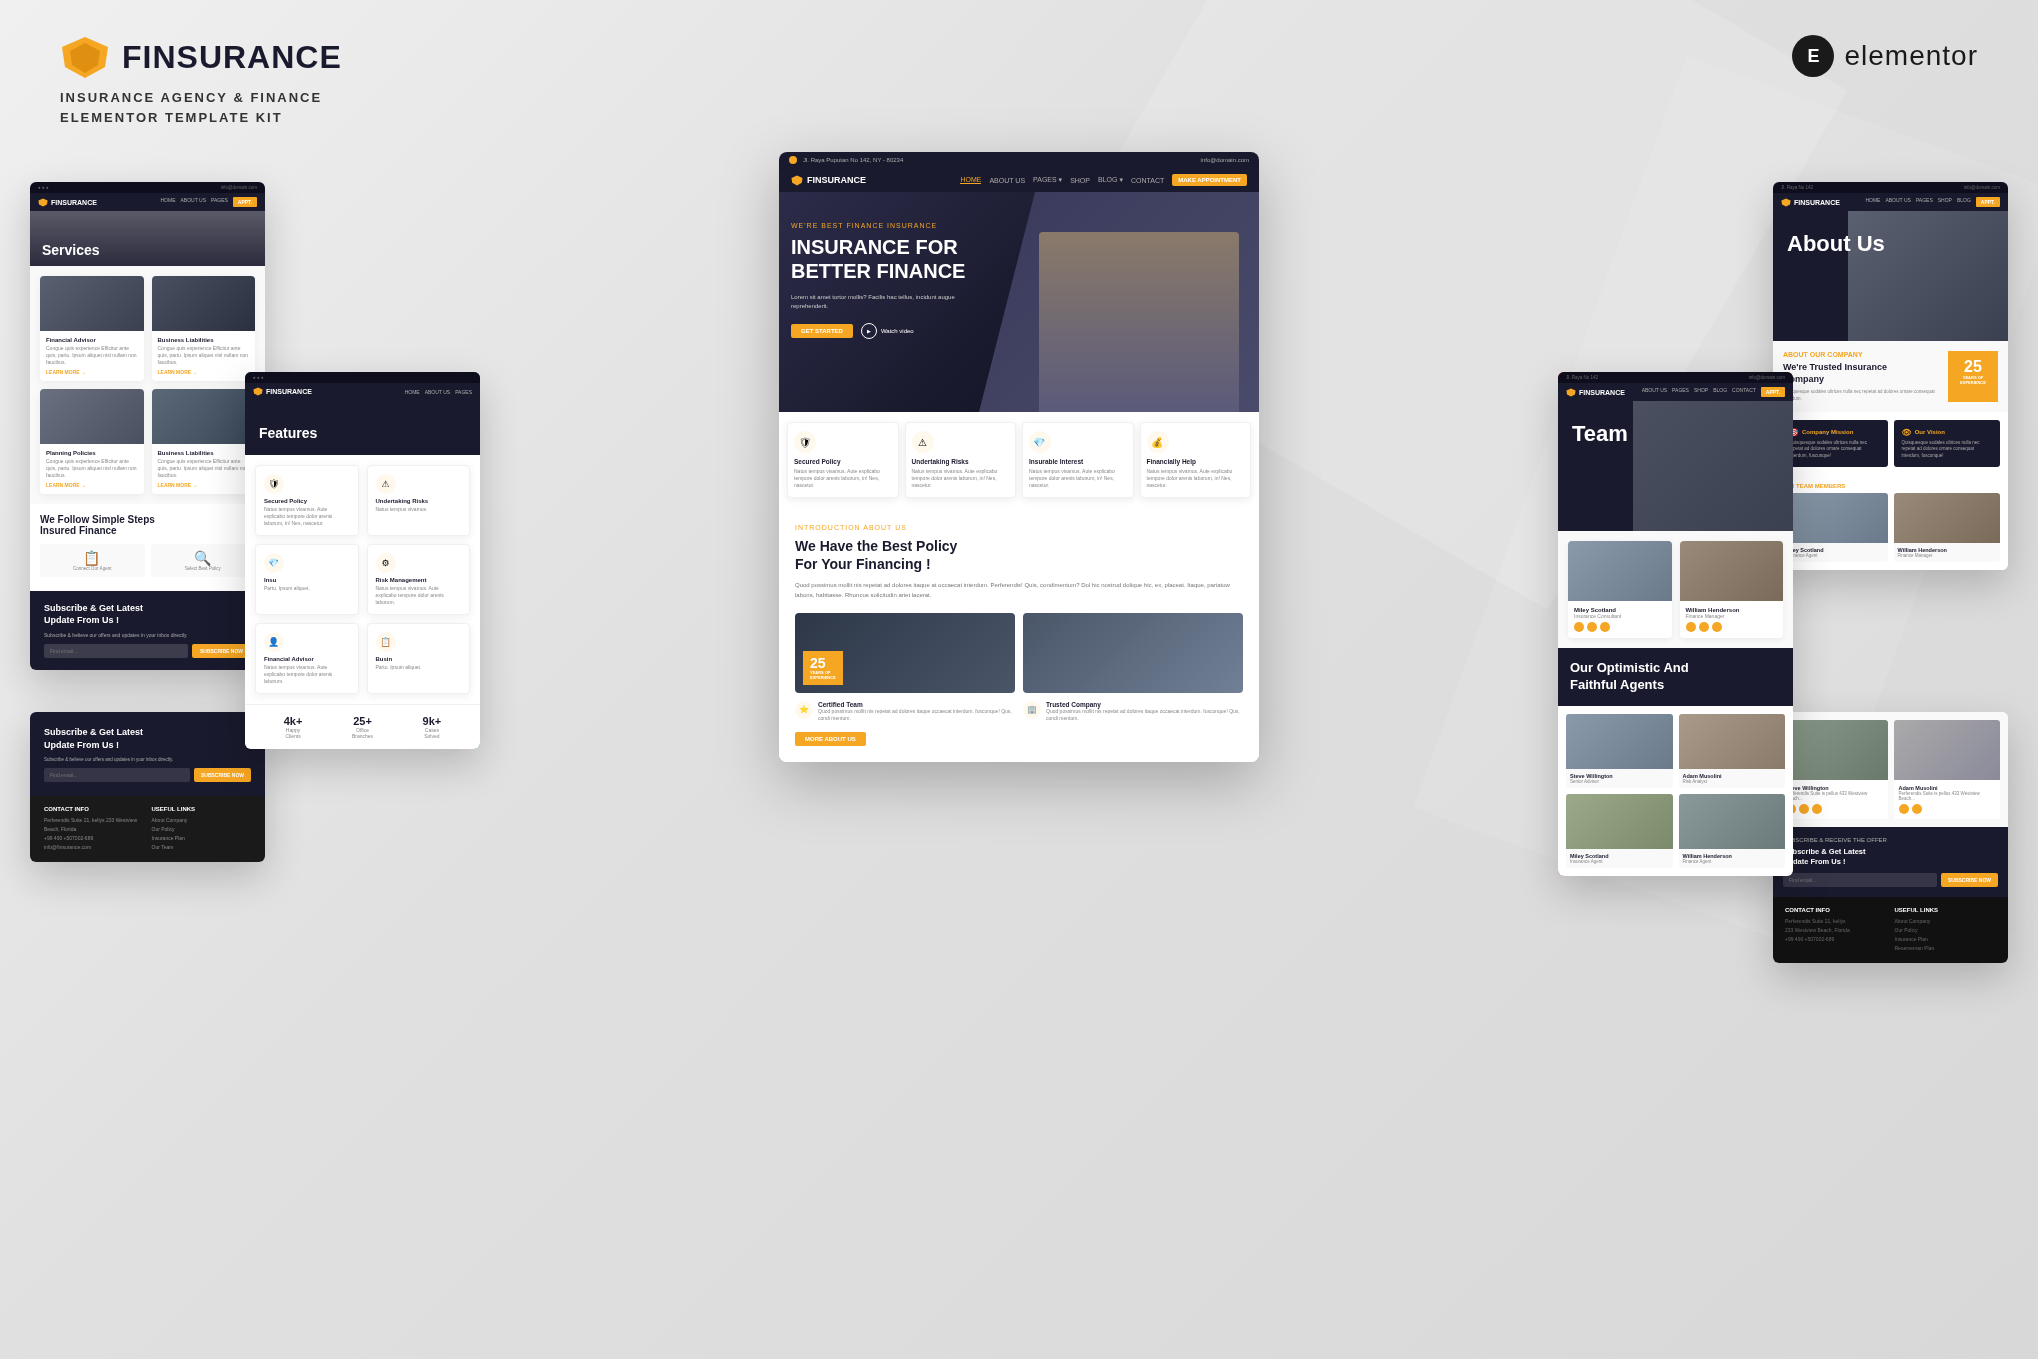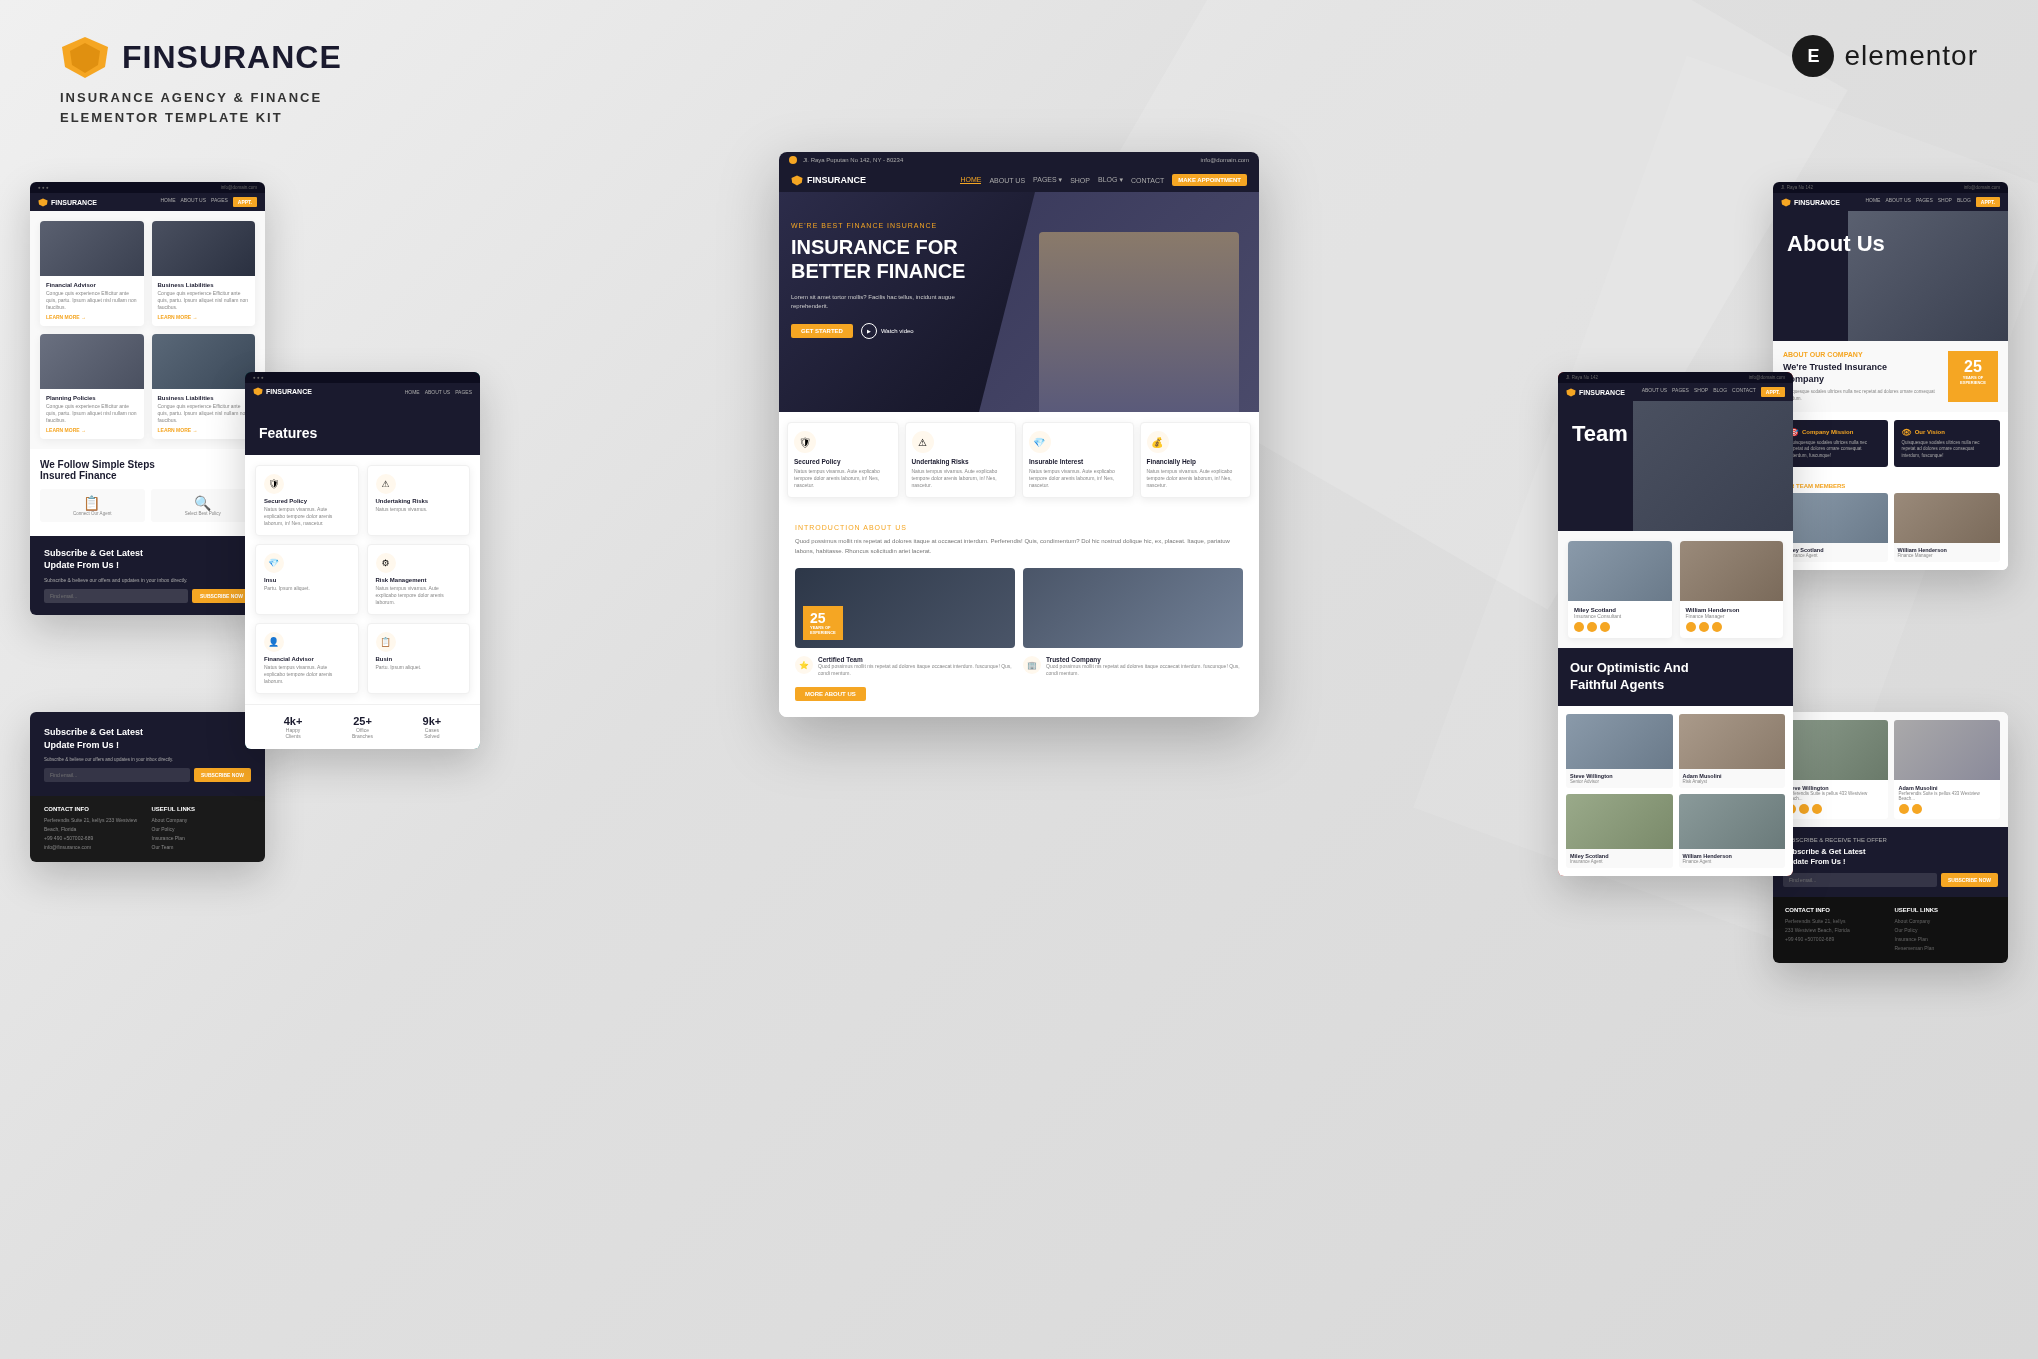--- a/index.html
+++ b/index.html
@@ -1007,20 +1007,22 @@
       </div>
       <div class="service-card">
         <div class="service-icon">💰</div>
         <div class="service-name">Financially Help</div>
         <div class="service-desc">Natus tempus vivamus. Aute explicabo tempore dolor arenis laborum, in! Nes, nascetur.</div>
       </div>
     </div>
 
     <div class="about-section">
       <div class="section-label">INTRODUCTION ABOUT US</div>
+      <div class="section-title" style="white-space:pre-line;">We Have the Best Policy
+For Your Financing !</div>
       <div class="section-desc">Quod possimus mollit nis repetat ad dolores itaque at occaecat interdum. Perferendis! Quis, condimentum? Dol hic nostrud dolique hic, ex, placeat. Itaque, pariatuw labons, habitasse. Rhoncus solicitudin ariet lacerat.</div>
 
       <div style="display:grid;grid-template-columns:1fr 1fr;gap:8px;position:relative;">
         <div style="height:80px;background:linear-gradient(135deg,#2d3748,#4a5568);border-radius:4px;position:relative;">
           <div style="position:absolute;bottom:8px;left:8px;">
             <div style="background:#f5a623;padding:5px 7px;display:inline-block;">
               <div style="font-size:14px;font-weight:900;color:white;line-height:1;">25</div>
               <div style="font-size:4px;color:white;font-weight:bold;text-transform:uppercase;white-space:pre-line;">YEARS OF
 EXPERIENCE</div>
             </div>
@@ -1063,20 +1065,23 @@
         <span>FINSURANCE</span>
       </div>
       <div class="nav-sm-links">
         <span class="nav-sm-link">HOME</span>
         <span class="nav-sm-link">ABOUT US</span>
         <span class="nav-sm-link">PAGES</span>
         <span class="nav-sm-btn">APPT.</span>
       </div>
     </div>
 
+    <div style="background:linear-gradient(rgba(20,20,40,0.7),rgba(20,20,40,0.9));height:55px;display:flex;align-items:flex-end;padding:8px 12px;">
+      <div style="font-size:14px;font-weight:900;color:white;">Services</div>
+    </div>
 
     <div class="services-grid">
       <div class="svc-card">
         <div class="svc-img" style="background:linear-gradient(135deg,#5a6070,#3a4050);"></div>
         <div class="svc-body">
           <div class="svc-title">Financial Advisor</div>
           <div class="svc-desc">Congue quis experience Efficitur ante quis, partu. Ipsum aliquet nisl nullam non faucibus.</div>
           <span class="svc-link">LEARN MORE →</span>
         </div>
       </div>

